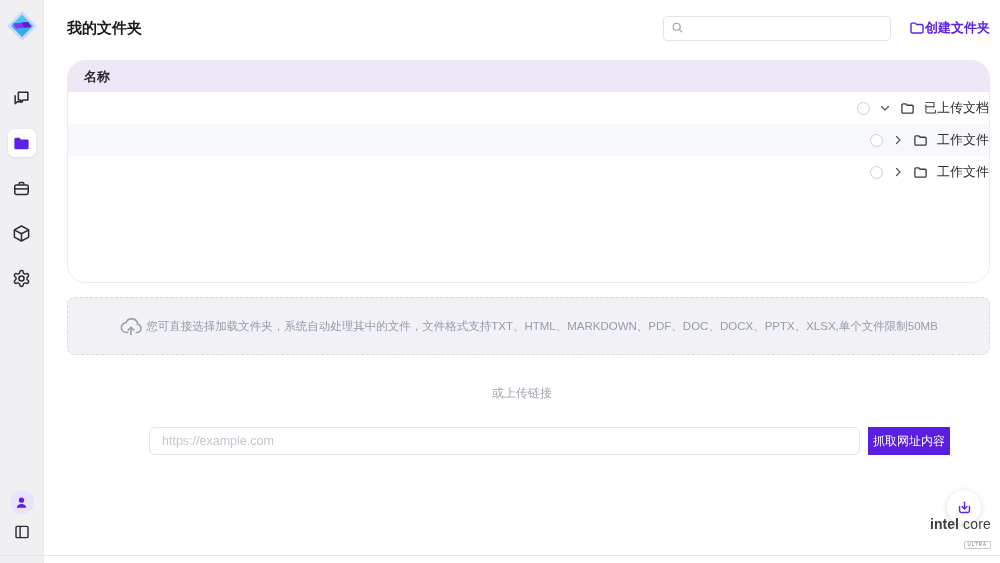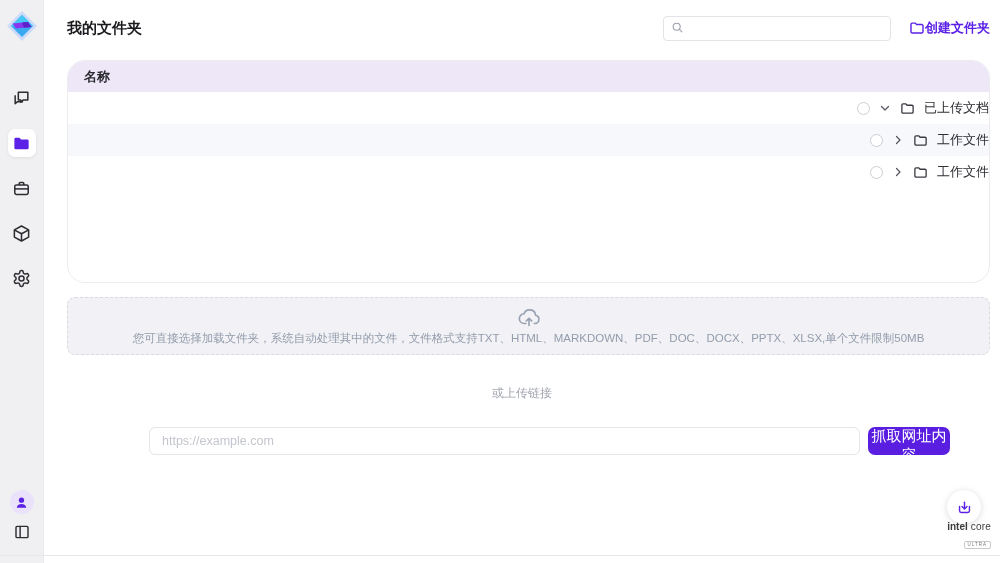--- a/index.html
+++ b/index.html
@@ -52,41 +52,41 @@
     background:#fff; flex:none; cursor:pointer; }
   .chev { width:12px; height:12px; color:#55555e; display:flex; flex:none; }
   .chev svg { width:12px; height:12px; transition:transform .1s; }
   .chev.down svg { transform:rotate(90deg); }
   .ficon { width:15px; height:15px; color:#3a3a42; display:flex; flex:none; }
   .ficon svg { width:15px; height:15px; }
   .rlabel { font-size:13px; color:#2e2e34; }
 
   
   .dropzone { margin:14px 10px 0 23px; height:58px; background:#f2f2f6;
-    border:1px dashed #d9d9e0; border-radius:8px; display:flex; flex-direction:column;
+    border:1px dashed #d9d9e0; border-radius:8px; display:flex; flex-direction:row;
     align-items:center; justify-content:center; gap:3px; cursor:pointer; }
   .cloud { width:24px; height:22px; color:#98a1b1; }
   .drop-hint { font-size:11.5px; color:#939cab; }
 
   .or-link { margin-top:30px; text-align:center; font-size:12px; color:#a2a5af; }
 
   .url-row { display:flex; margin:25px 0 0 105px; width:801px; gap:8px; }
   .url-row input { flex:1; height:28px; border:1px solid #e5e5ea; border-radius:6px;
     padding:0 12px; font-size:12.5px; color:#333; outline:none; }
   .url-row input::placeholder { color:#c3c6cd; }
   .fetch-btn { width:82px; height:28px; background:#5a1ee0; color:#fff; border:none;
-    border-radius:7px; font-size:15px; cursor:pointer; font-family:inherit; }
+    border-radius:0; font-size:12px; cursor:pointer; font-family:inherit; }
 
   
   .fab { position:absolute; right:19px; bottom:39px; width:34px; height:34px; border-radius:50%;
     background:#fff; box-shadow:0 1px 6px rgba(0,0,0,.15); border:none; cursor:pointer;
     display:flex; align-items:center; justify-content:center; color:#5b21e6; }
   .fab svg { width:17px; height:17px; }
   .intel { position:absolute; right:9px; bottom:13px; text-align:right; color:#3c3c3c; }
-  .intel .wordmark { font-size:10px; letter-spacing:.2px;margin-left:17px; }
+  .intel .wordmark { font-size:14px; letter-spacing:.2px;margin-left:17px; }
   .intel .wordmark b { font-weight:bold; letter-spacing:0; }
   .intel .badge { display:inline-block; margin-top:1px; font-size:4.5px; letter-spacing:1px;
     color:#777; border:1px solid #c9c9c9; border-radius:2px; padding:0 3px; line-height:6px; }
   .bottom-line { position:absolute; left:0; top:555px; width:1000px; height:1px;
     background:#e7e7ea; }
 
   ::placeholder { font-family:inherit; }
 </style>
 </head>
 <body>

